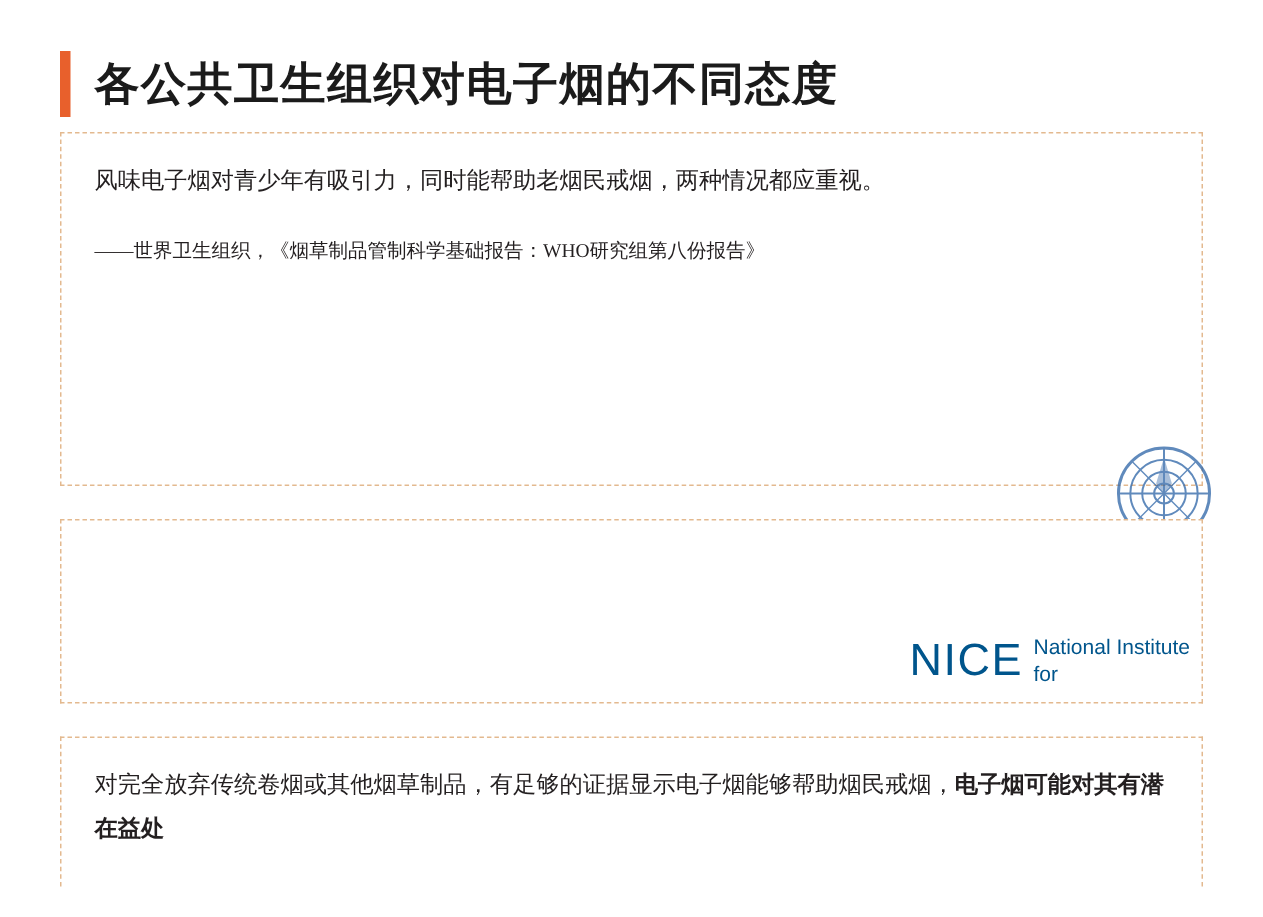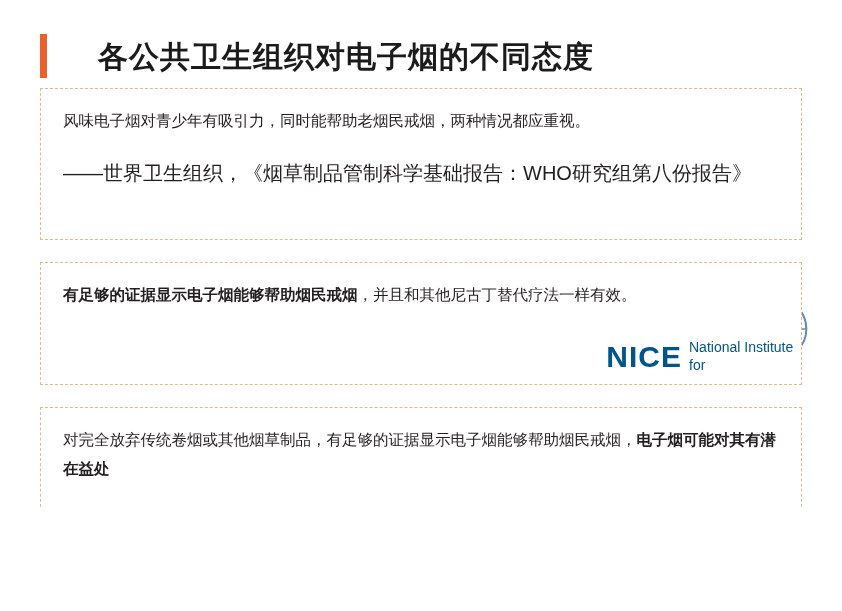--- a/index.html
+++ b/index.html
@@ -21,21 +21,20 @@
     height: 611px;
     box-sizing: border-box;
     padding: 0 40px;
   }
   
   .title-row {
     display: flex;
     align-items: center;
     padding-top: 34px;
     padding-bottom: 10px;
-    gap: 35px;
   }
   .title-bar {
     width: 7px;
     height: 44px;
     background: #e8602c;
     margin-right: 16px;
     flex: 0 0 auto;
   }
   .title-text {
     font-size: 30px;
@@ -57,27 +56,28 @@
   .card p {
     margin: 0 0 20px 0;
     font-size: 15.5px;
     line-height: 1.85;
     color: #231f20;
   }
   .card p:last-child {
     margin-bottom: 0;
   }
   .card .attrib {
-    font-size: 20px;
+    font-size: 13px;
     line-height: 1.7;
+    font-family: Liberation Serif, serif;
   }
   b {
     font-weight: bold;
   }
-  .c1 { height: 152px; }
+  .c1 { height: 236px; }
   .c2 { height: 123px; }
   .c3 { height: 100px; border-bottom: none; }
   .c3 p { margin-bottom: 0; }
 
   
   .who-logo {
     position: absolute;
     right: -8px;
     top: 207px;
     width: 66px;
@@ -89,21 +89,21 @@
   
   .nice-logo {
     position: absolute;
     right: 0px;
     bottom: 10px;
     display: flex;
     align-items: center;
   }
   .nice-word {
     font-size: 30px;
-    font-weight: bold;
+    font-weight: normal;
     color: #00558c;
     letter-spacing: 1px;
     font-family: "Liberation Sans", sans-serif;
     margin-left: 32px;
   }
   .nice-sub {
     margin-left: 7px;
     font-size: 14px;
     line-height: 1.25;
     color: #00558c;
@@ -136,23 +136,20 @@
         <line x1="4" y1="50" x2="96" y2="50" stroke="#2b63a6" stroke-width="2"></line>
         <line x1="50" y1="4" x2="50" y2="96" stroke="#2b63a6" stroke-width="2"></line>
         <line x1="18" y1="18" x2="82" y2="82" stroke="#2b63a6" stroke-width="1.4"></line>
         <line x1="82" y1="18" x2="18" y2="82" stroke="#2b63a6" stroke-width="1.4"></line>
         <path d="M50 14 L58 40 L50 50 L42 40 Z" fill="#2b63a6" opacity="0.55"></path>
       </svg>
     </div>
   </div>
 
   <div class="card c2">
-    <p>
-      <b>有足够的证据显示电子烟能够帮助烟民戒烟</b><span>，并且和其他尼古丁替代疗法一样有效。</span>
-    </p>
 
     <div class="nice-logo">
       <div class="nice-word">NICE</div>
       <div class="nice-sub">
         <span>National Institute for</span>
       </div>
     </div>
   </div>
 
   <div class="card c3">

